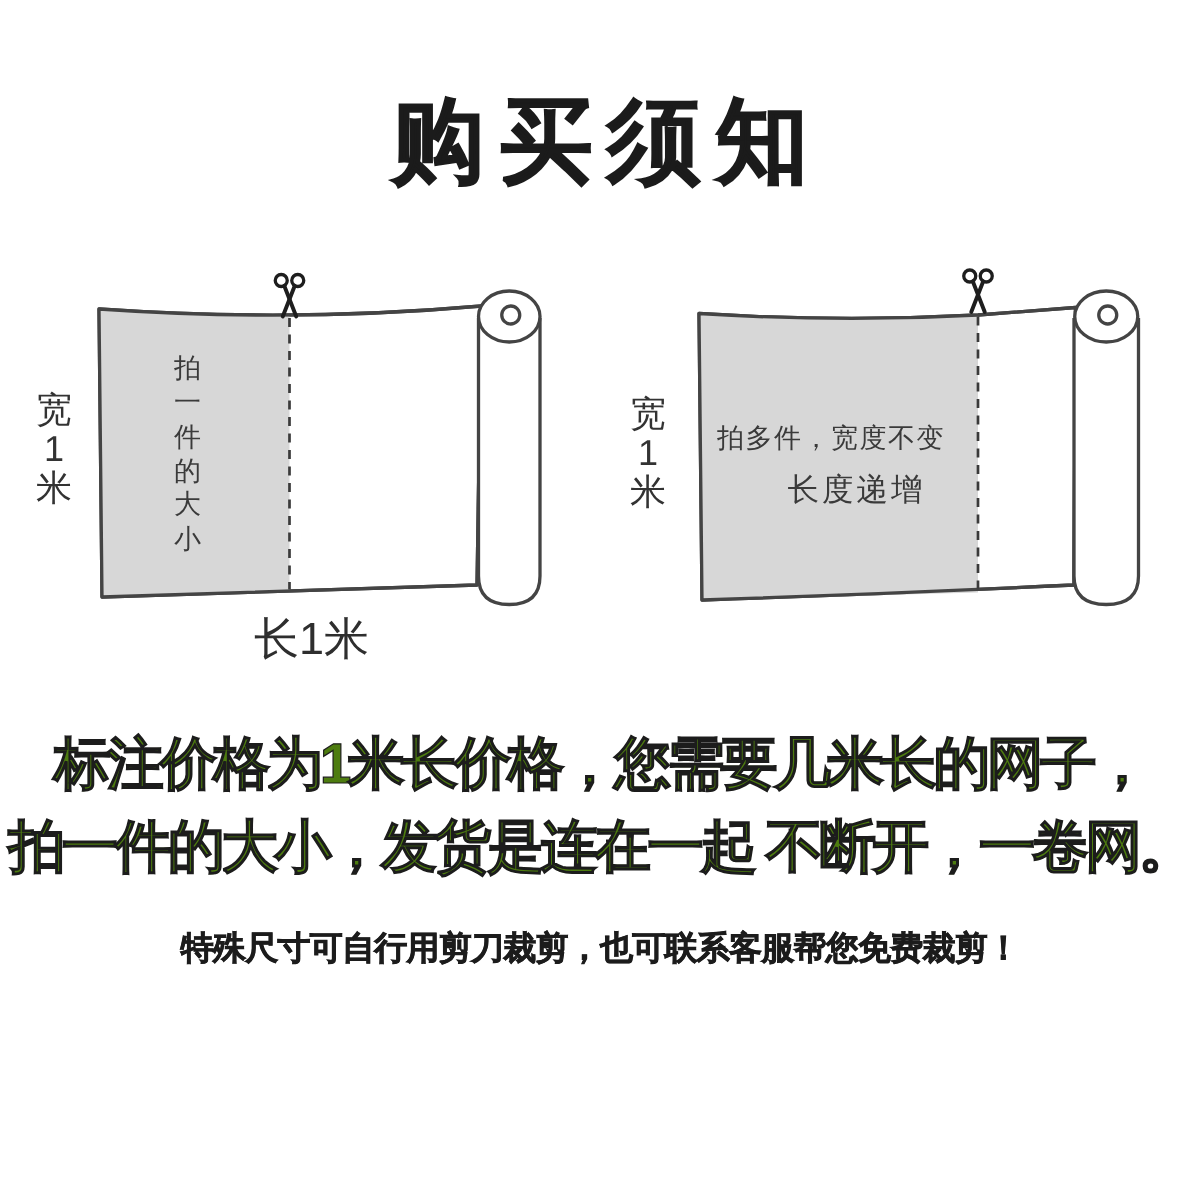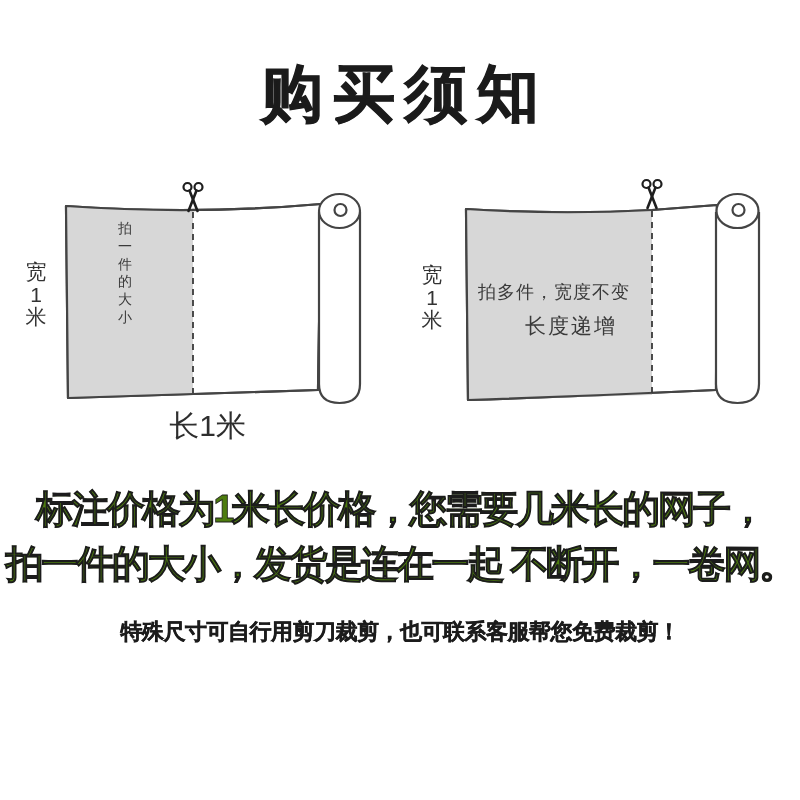--- a/index.html
+++ b/index.html
@@ -7,28 +7,28 @@
     position:relative; width:800px; height:800px; background:#ffffff;
     font-family:"Liberation Sans","DejaVu Sans",sans-serif; overflow:hidden;
   }
   .title {
     position:absolute; top:52px; left:0; width:800px; margin:0;
     text-align:center; font-size:62px; font-weight:900; letter-spacing:10px;
     text-indent:10px; color:#1b1b1b; -webkit-text-stroke:1px #1b1b1b;
   }
   .diagram-svg { position:absolute; left:0; top:165px; }
   .v-label {
-    position:absolute; width:30px; text-align:center; font-size:21px;
+    position:absolute; width:30px; text-align:center; font-size:24px;
     line-height:1.08; color:#333333; word-break:break-all;
   }
   .v-label.left  { left:21px;  top:261px; }
   .v-label.right { left:417px; top:264px; }
   .shaded-v-label {
-    position:absolute; left:112px; top:220px; width:26px; text-align:center;
-    font-size:14px; line-height:1.27; color:#3a3a3a; word-break:break-all;
+    position:absolute; left:112px; top:234px; width:26px; text-align:center;
+    font-size:18px; line-height:1.27; color:#3a3a3a; word-break:break-all;
   }
   .shaded-line1 { position:absolute; left:478px; top:280px; font-size:18px; color:#3a3a3a; letter-spacing:1px; }
   .shaded-line2 { position:absolute; left:485px; top:312px; font-size:21px; color:#3a3a3a; letter-spacing:2px;margin-left:40px; }
   .len-label { position:absolute; top:406px; font-size:30px; color:#2e2e2e; text-align:right; }
   .len-label.left  { left:46px;  width:200px; }
   .len-label.right { left:483px; width:300px; }
   .notice-line {
     position:absolute; left:0; width:800px; text-align:center;
     font-size:38px; font-weight:900; color:#4d7c0f; letter-spacing:-2.5px;
     -webkit-text-stroke:0.8px #1c1c1c;

